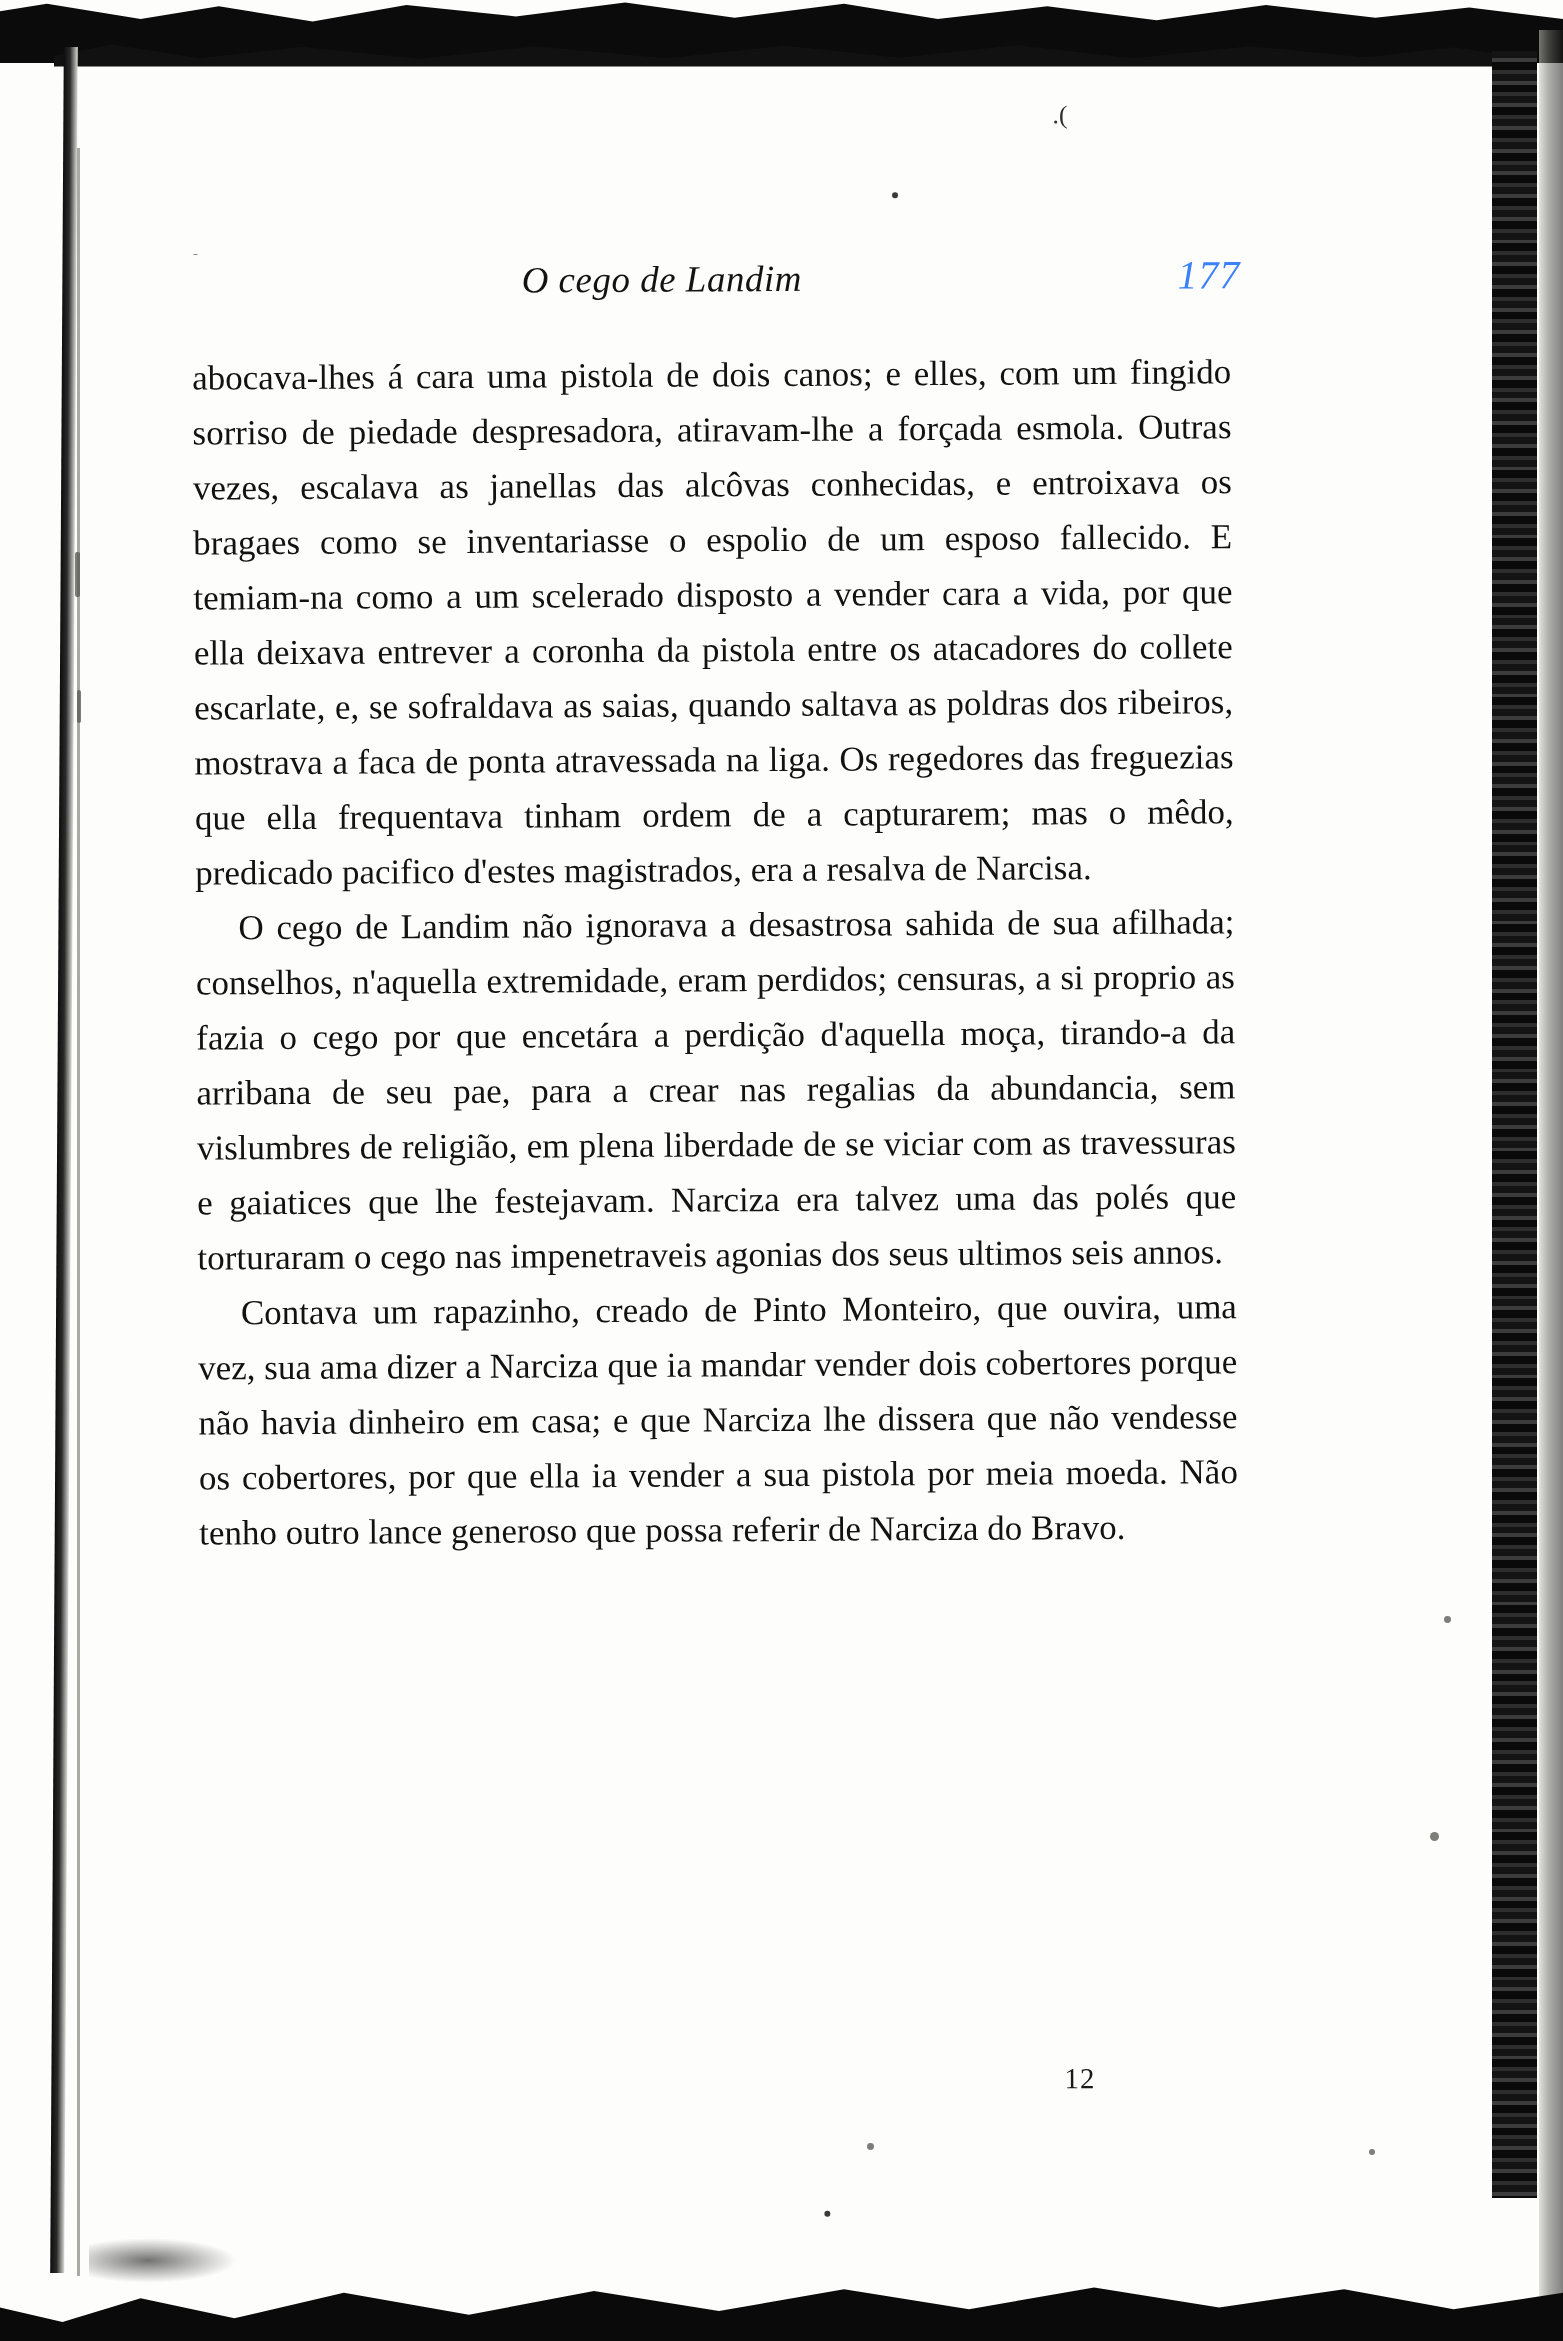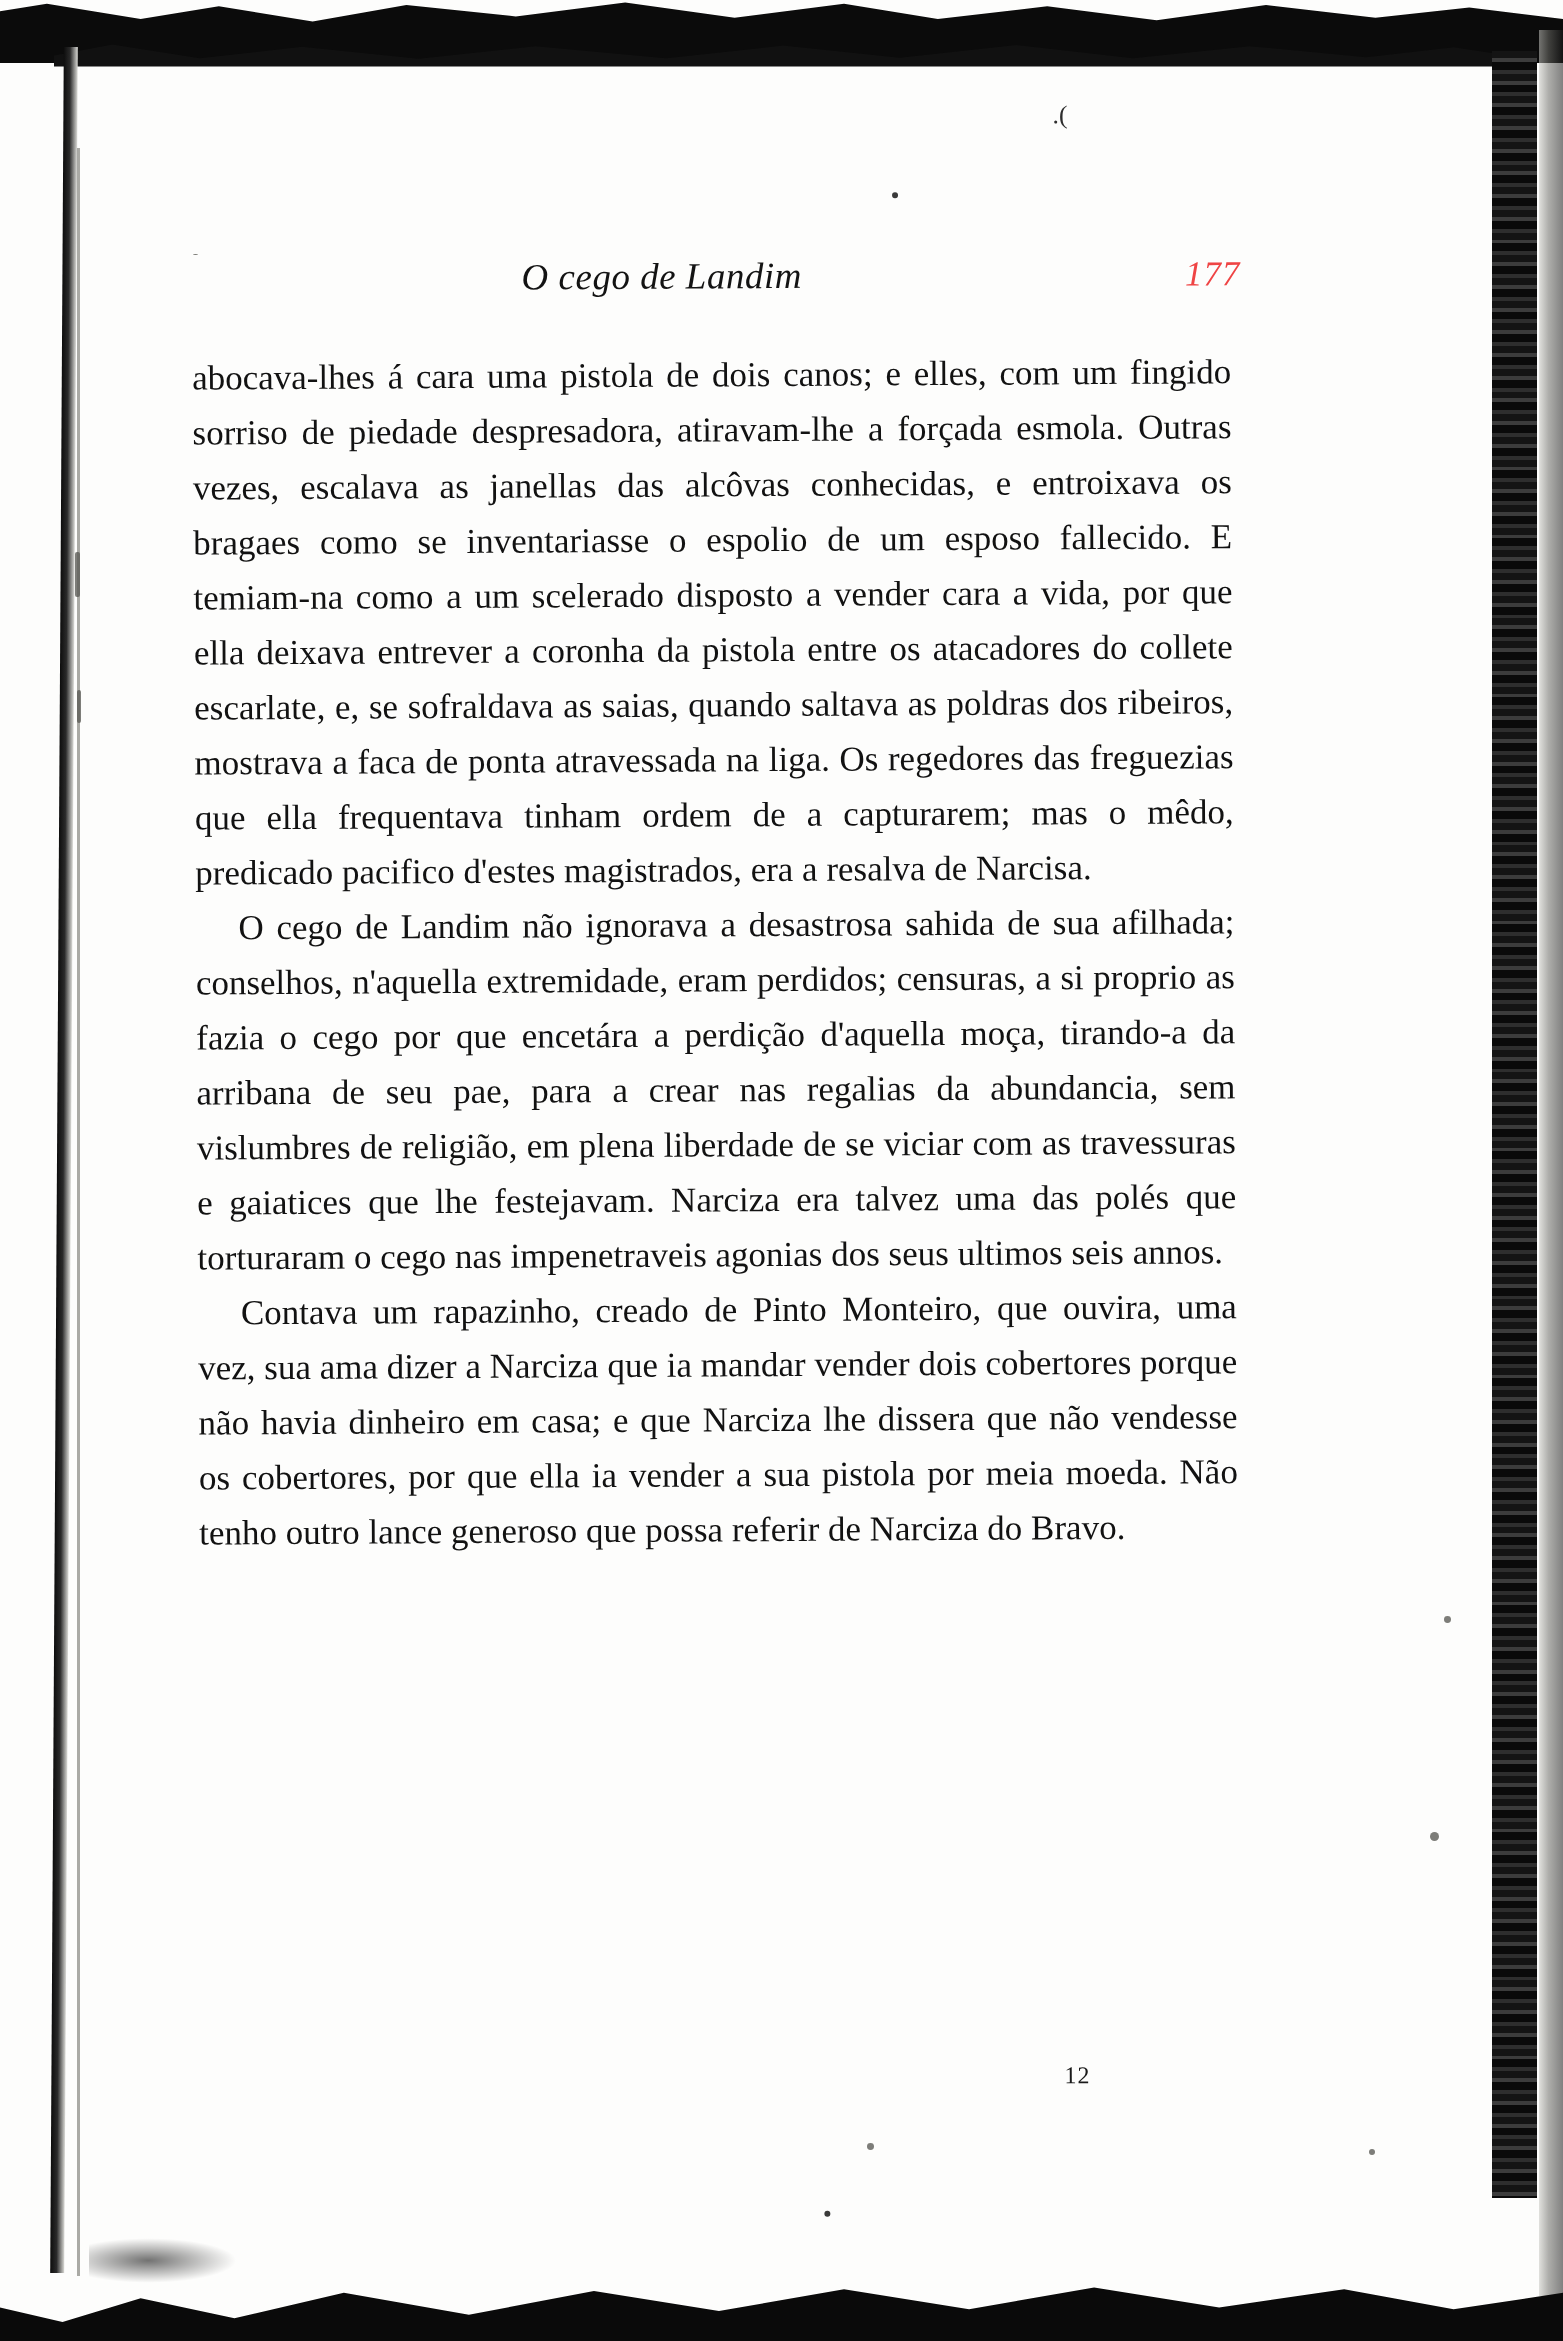--- a/index.html
+++ b/index.html
@@ -109,22 +109,22 @@
   }
   .running-title {
     font-style: italic;
     font-size: 37px;
     letter-spacing: 0.5px;
     color: #131313;
     margin-left: 325px;
   }
   .folio {
     font-style: italic;
-    font-size: 35px;
-    color: #ef4444;
+    font-size: 40px;
+    color: #3b82f6;
     letter-spacing: 1px;
   }
   .text-col {
     position: absolute;
     left: 197px;
     top: 347px;
     width: 1039px;
     color: #121212;
     font-size: 35px;
     line-height: 55px;
@@ -133,21 +133,21 @@
   }
   .para {
     margin: 0;
     text-indent: 43px;
   }
   .para.first { text-indent: 0; }
   .signature {
     position: absolute;
     left: 1059px;
     top: 2064px;
-    font-size: 24px;
+    font-size: 29px;
     color: #1a1a1a;
     letter-spacing: 1px;
   }
   .top-tick {
     position: absolute;
     left: 1059px;
     top: 102px;
     font-size: 25.6px;
     color: #2e2e2e;
   }

